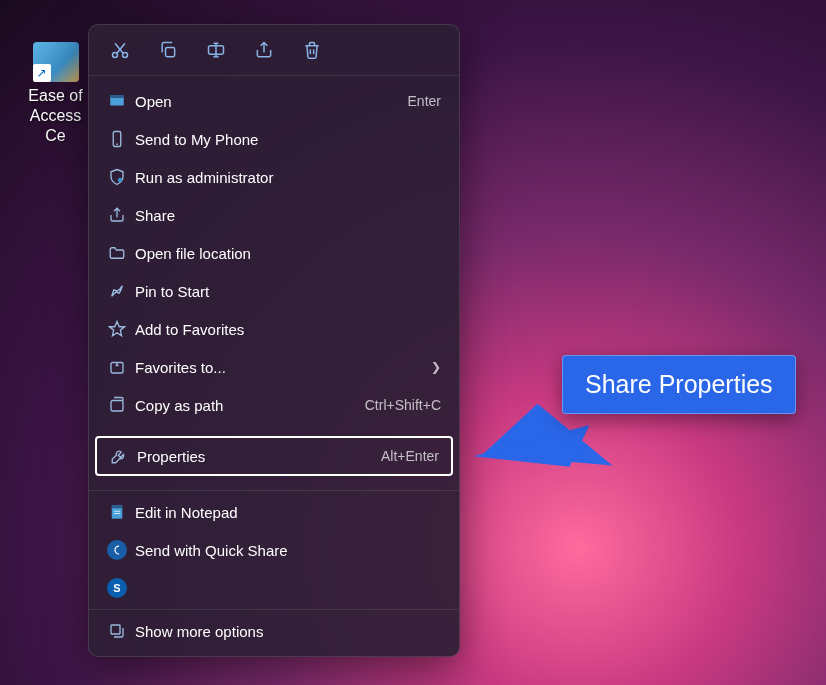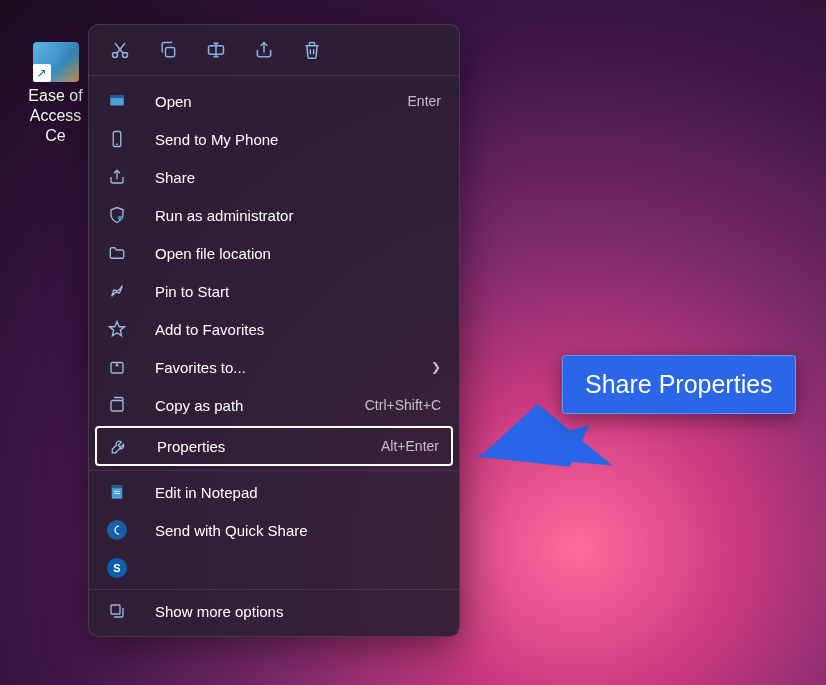--- a/index.html
+++ b/index.html
@@ -80,21 +80,21 @@
       padding: 4px 0;
     }
     .menu-section {
       border-bottom: 1px solid rgba(255,255,255,.1);
       padding: 2px 0;
     }
     .menu-section:last-child { border-bottom: none; }
     .menu-item {
       display: flex;
       align-items: center;
-      gap: 28px;
+      gap: 8px;
       padding: 9px 18px;
       color: #fff;
       font-size: 15px;
       cursor: pointer;
       position: relative;
     }
     .menu-item-icon {
       width: 20px;
       height: 20px;
       display: flex;
@@ -105,21 +105,21 @@
     }
     .menu-item-icon.blue-filled { color: #4a9fd8; }
     .menu-item-icon.skype { background:#0b5fb0; border-radius:50%; color:#fff; font-weight:bold; font-size:11px; }
     .menu-item-icon.quickshare { background:#1a5ea8; border-radius:50%; }
     .menu-item-label { flex: 1; }
     .menu-item-shortcut { color: rgba(255,255,255,.7); font-size: 14px; }
     .menu-item-chevron { color: rgba(255,255,255,.7); font-size: 12px; }
     .menu-item.highlighted {
       border: 2px solid #fff;
       border-radius: 4px;
-      margin: 2px 6px;
+      margin: 12px 6px;
       padding: 8px 12px;
     }
     .callout {
       position: absolute;
       left: 562px;
       top: 355px;
       background: #2966e8;
       color: #fff;
       font-size: 25px;
       padding: 14px 22px;
@@ -208,33 +208,33 @@
             <svg width="18" height="18" viewBox="0 0 24 24" fill="none" stroke="currentColor" stroke-width="1.8">
               <rect x="7" y="2" width="10" height="20" rx="2"></rect>
               <path d="M11 19h2"></path>
             </svg>
           </span>
         <span class="menu-item-label">Send to My Phone</span>
       </div>
       <div class="menu-item">
         <span class="menu-item-icon">
             <svg width="18" height="18" viewBox="0 0 24 24" fill="none" stroke="currentColor" stroke-width="1.8">
-              <path d="M4 12v6a2 2 0 002 2h12a2 2 0 002-2v-6M12 3v12M8 7l4-4 4 4"></path>
-            </svg>
-          </span>
-        <span class="menu-item-label">Share</span>
-      </div>
-      <div class="menu-item">
-        <span class="menu-item-icon">
-            <svg width="18" height="18" viewBox="0 0 24 24" fill="none" stroke="currentColor" stroke-width="1.8">
               <path d="M12 2l8 3v6c0 5-3.5 9-8 11-4.5-2-8-6-8-11V5z"></path>
               <circle cx="16" cy="16" r="3" fill="#3a8fc7" stroke="none"></circle>
             </svg>
           </span>
         <span class="menu-item-label">Run as administrator</span>
+      </div>
+      <div class="menu-item">
+        <span class="menu-item-icon">
+            <svg width="18" height="18" viewBox="0 0 24 24" fill="none" stroke="currentColor" stroke-width="1.8">
+              <path d="M4 12v6a2 2 0 002 2h12a2 2 0 002-2v-6M12 3v12M8 7l4-4 4 4"></path>
+            </svg>
+          </span>
+        <span class="menu-item-label">Share</span>
       </div>
       <div class="menu-item">
         <span class="menu-item-icon">
             <svg width="18" height="18" viewBox="0 0 24 24" fill="none" stroke="currentColor" stroke-width="1.8">
               <path d="M3 7a2 2 0 012-2h4l2 3h8a2 2 0 012 2v7a2 2 0 01-2 2H5a2 2 0 01-2-2z"></path>
             </svg>
           </span>
         <span class="menu-item-label">Open file location</span>
       </div>
       <div class="menu-item">

